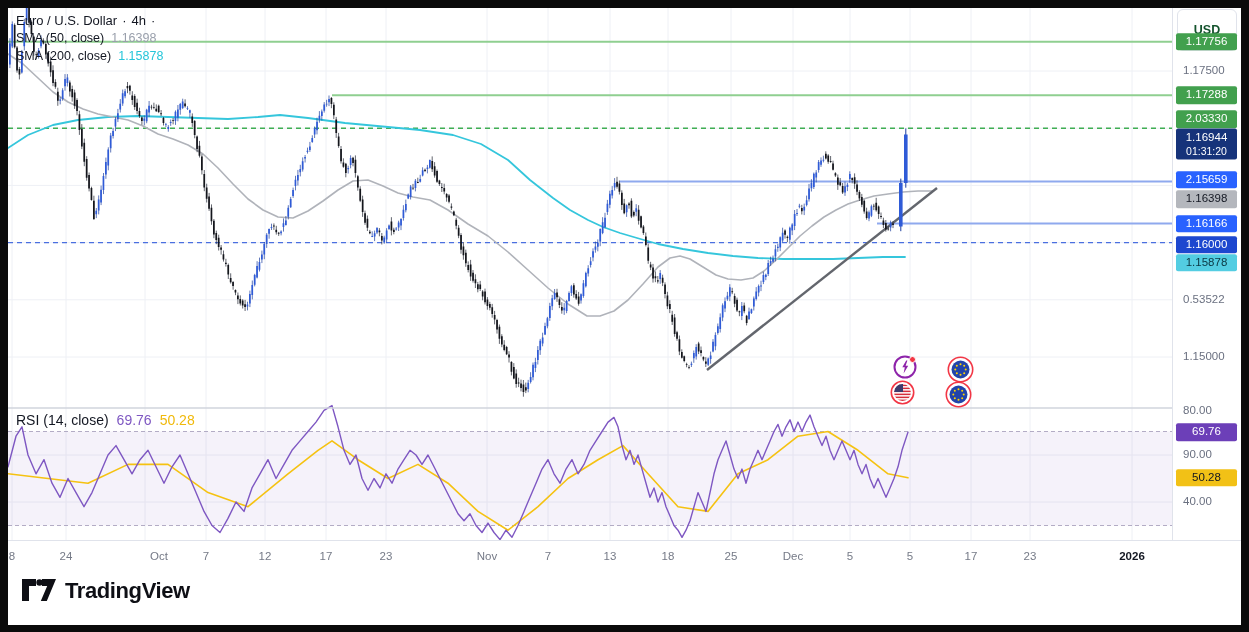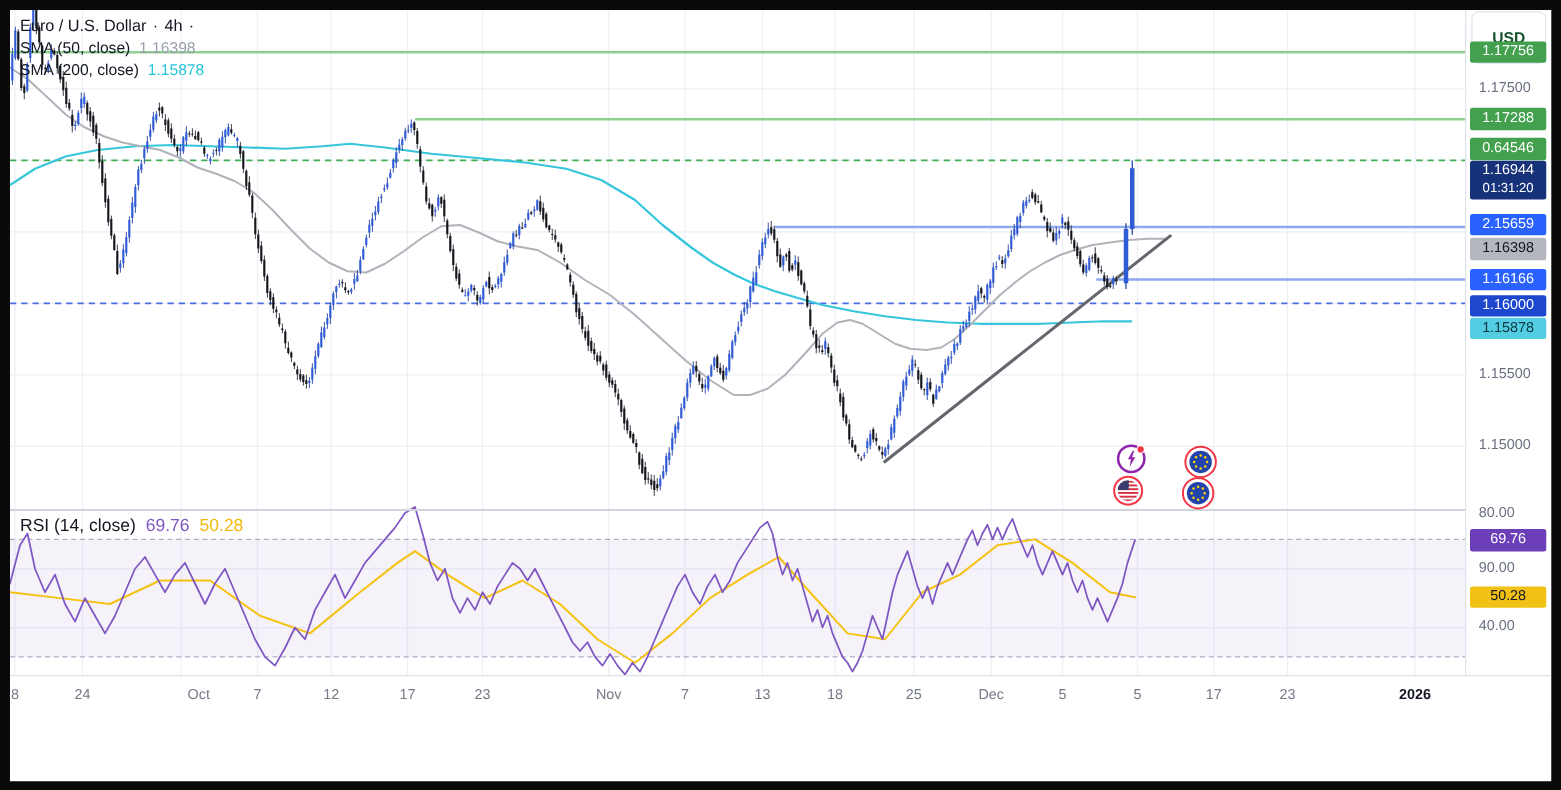--- a/index.html
+++ b/index.html
@@ -205,28 +205,28 @@
         </svg>
       </div>
     </div>
 
     <div class="price-axis">
       <div class="usd-chip">USD</div>
       <div id="price-labels">
           <div class="ax ax-badge bg-green" style="top: 33.7094px;">1.17756</div>
           <div class="ax ax-plain" style="top: 63px;">1.17500</div>
           <div class="ax ax-badge bg-green" style="top: 87.2563px;">1.17288</div>
-          <div class="ax ax-badge bg-green" style="top: 111.208px;">0.64546</div>
+          <div class="ax ax-badge bg-green" style="top: 111.208px;">2.03330</div>
           <div class="ax ax-badge bg-navy" style="top: 135.616px;">1.16944<div class="sub">01:31:20</div></div>
           <div class="ax ax-badge bg-blue" style="top: 171.641px;">2.15659</div>
           <div class="ax ax-badge bg-gray" style="top: 191.087px;">1.16398</div>
           <div class="ax ax-badge bg-blue" style="top: 215.632px;">1.16166</div>
           <div class="ax ax-badge bg-darkblue" style="top: 236.625px;">1.16000</div>
           <div class="ax ax-badge bg-cyan" style="top: 254.584px;">1.15878</div>
-          <div class="ax ax-plain" style="top: 291.833px;">1.15500</div>
+          <div class="ax ax-plain" style="top: 291.833px;">0.53522</div>
           <div class="ax ax-plain" style="top: 349.041px;">1.15000</div>
           <div class="ax ax-plain" style="top: 403px;">80.00</div>
           <div class="ax ax-badge bg-purple" style="top: 424.064px;">69.76</div>
           <div class="ax ax-plain" style="top: 447px;">90.00</div>
           <div class="ax ax-badge bg-yellow" style="top: 469.842px;">50.28</div>
           <div class="ax ax-plain" style="top: 494px;">40.00</div>
         </div>
     </div>
 
     <div class="time-axis" id="time-axis">
@@ -243,15 +243,25 @@
         <div class="tlabel" style="left: 660px;">18</div>
         <div class="tlabel" style="left: 723px;">25</div>
         <div class="tlabel" style="left: 785px;">Dec</div>
         <div class="tlabel" style="left: 842px;">5</div>
         <div class="tlabel" style="left: 902px;">5</div>
         <div class="tlabel" style="left: 963px;">17</div>
         <div class="tlabel" style="left: 1022px;">23</div>
         <div class="tlabel bold" style="left: 1124px;">2026</div>
       </div>
 
+    <div class="footer">
+      <div class="brand">
+        <svg width="34" height="24" viewBox="0 0 34 24">
+          <path d="M0,0 h14 v7 h-7 v15 h-7 z" fill="#0e0f15"></path>
+          <circle cx="17.5" cy="3.5" r="3.2" fill="#0e0f15"></circle>
+          <path d="M20,0 h14 l-9.2,22 h-6 l6.4-15 h-5.2 z" fill="#0e0f15"></path>
+        </svg>
+        <span class="brand-text">TradingView</span>
+      </div>
+    </div>
 
   </div>
 </div>
 
 </body></html>

